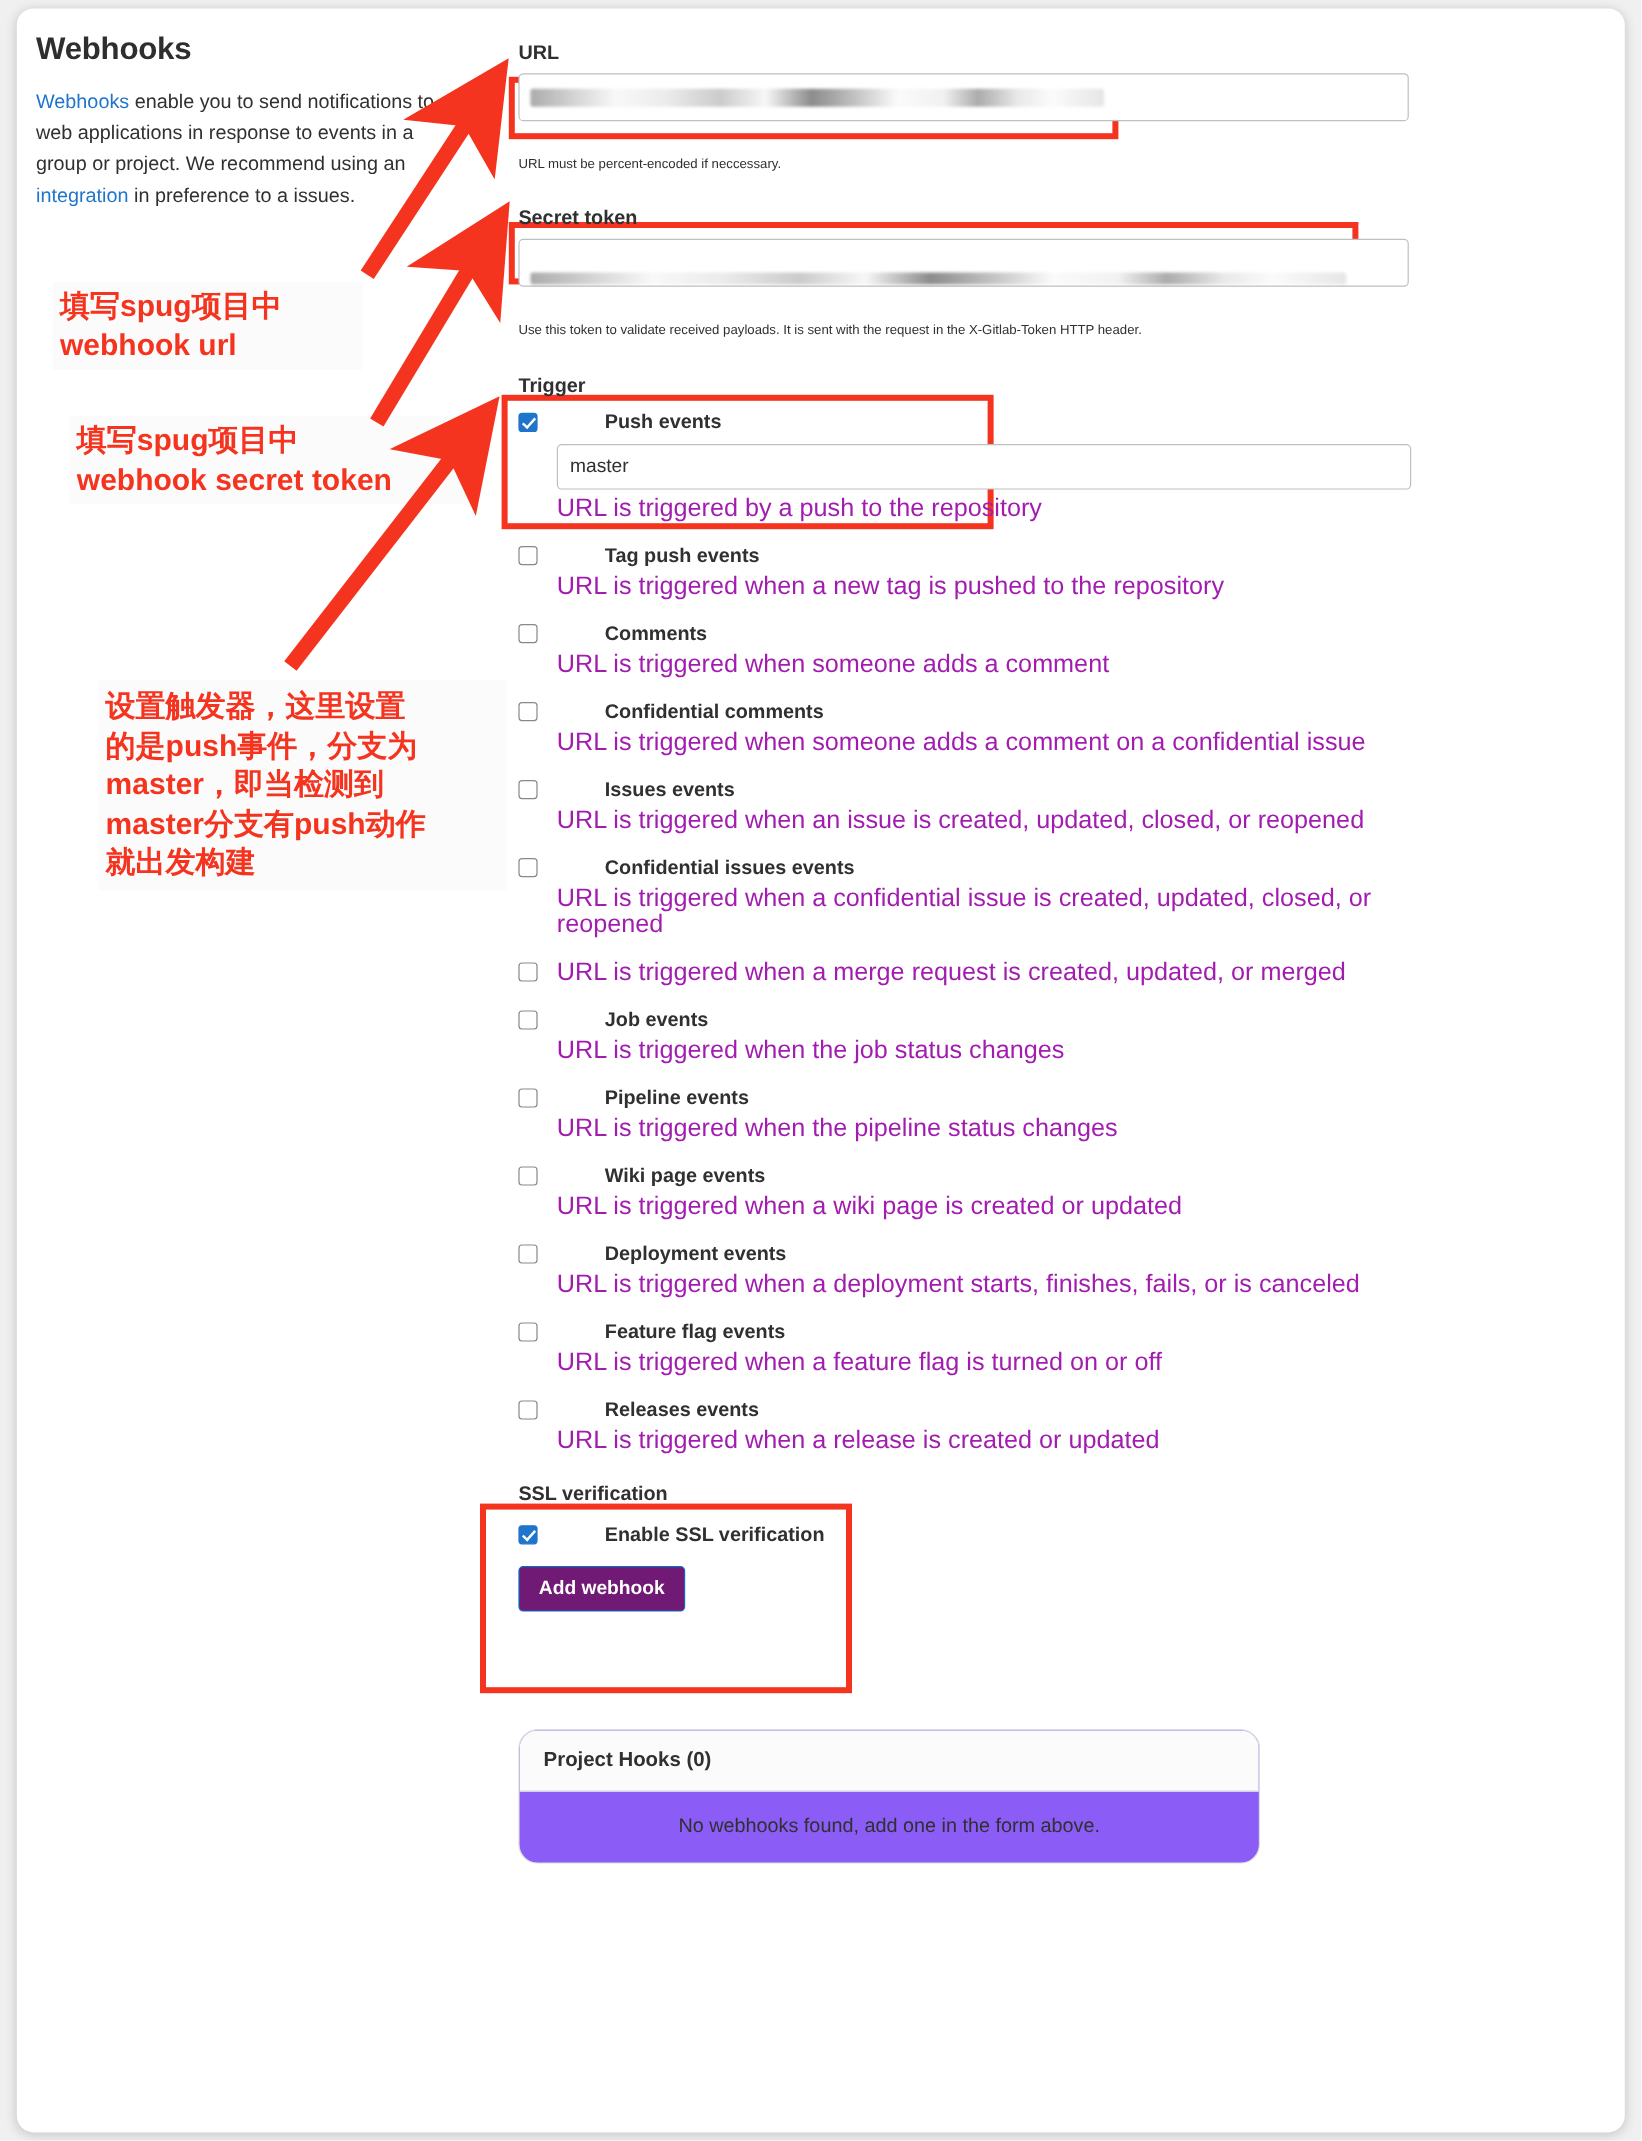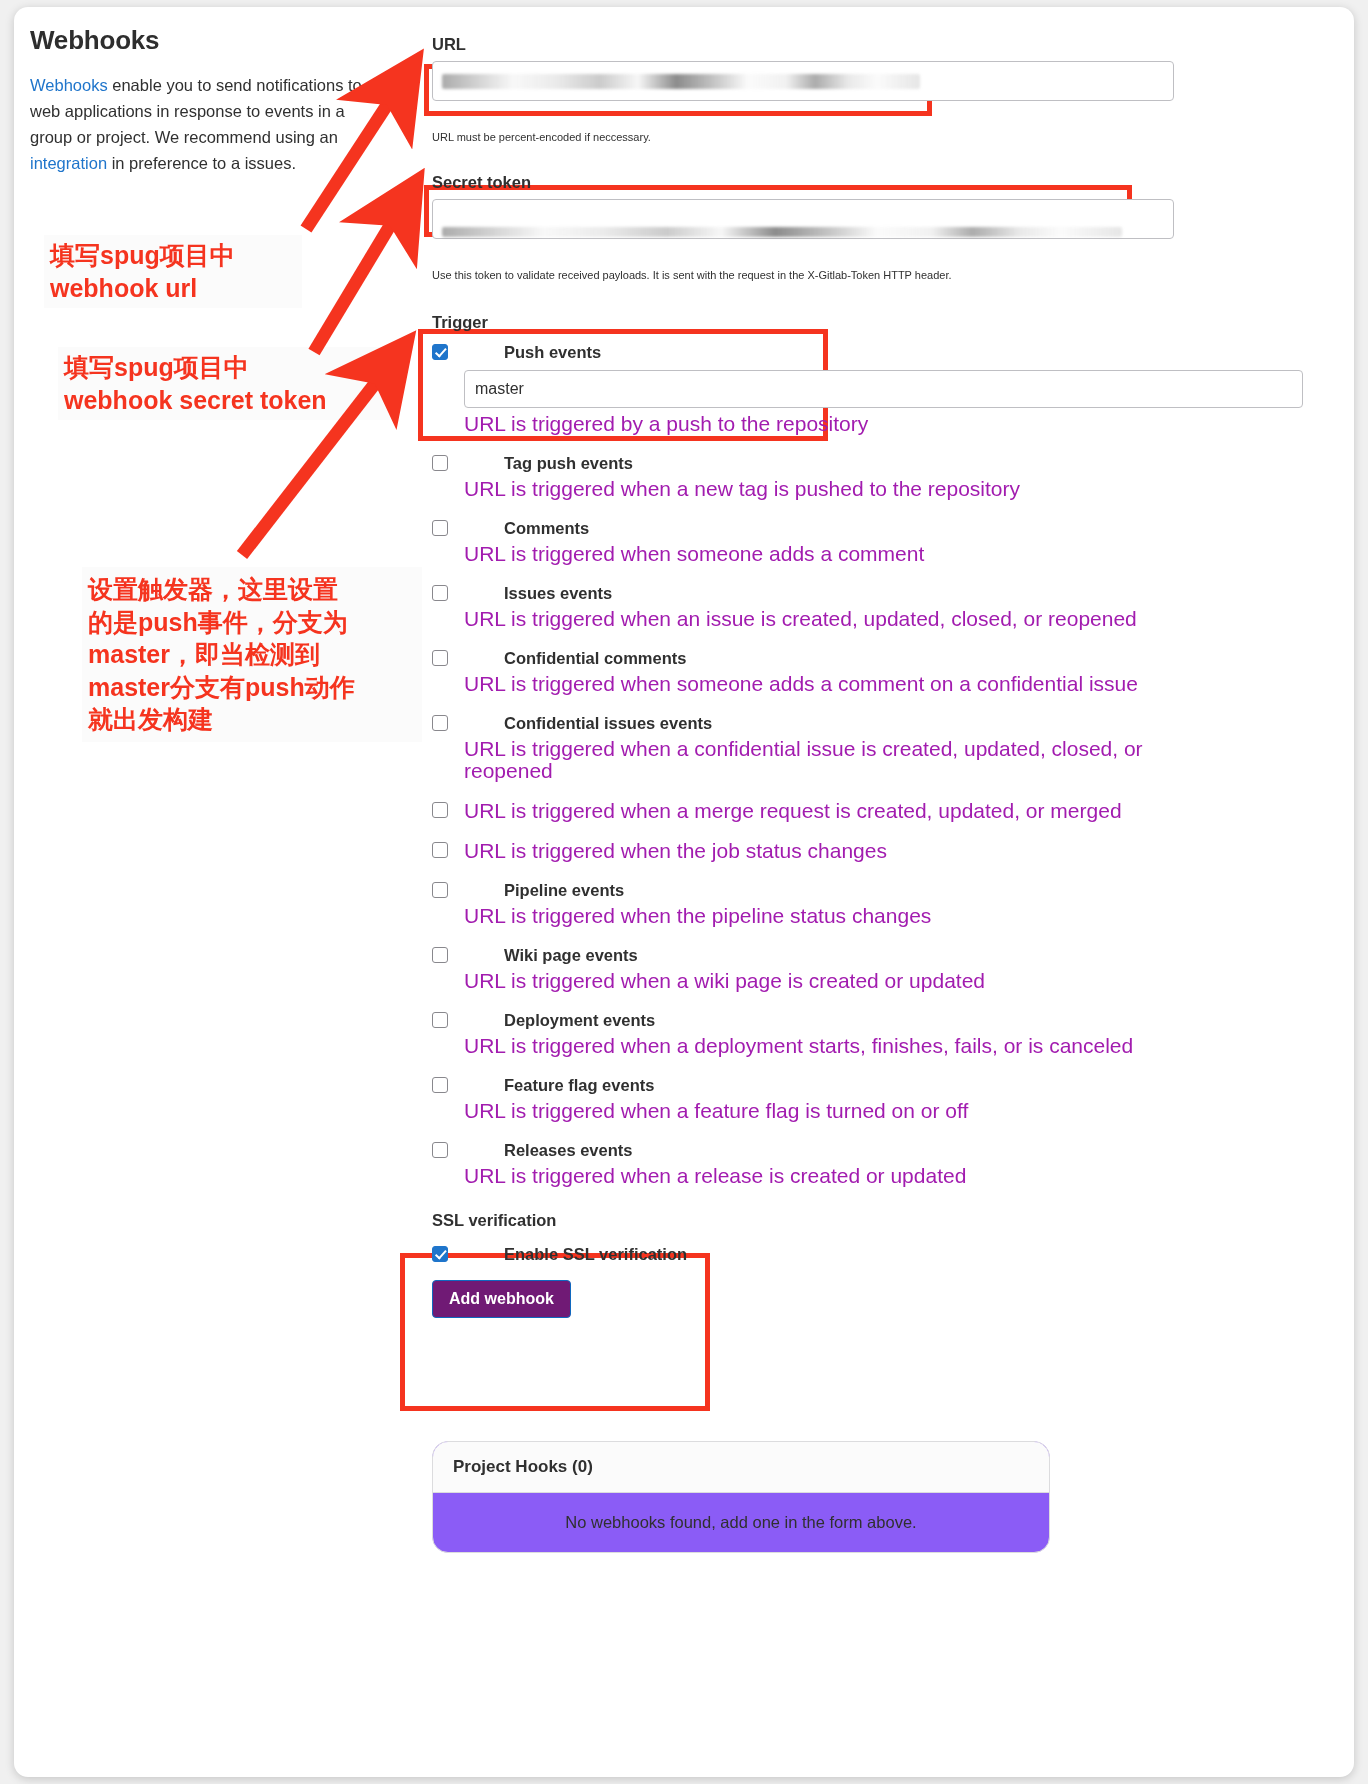--- a/index.html
+++ b/index.html
@@ -197,21 +197,21 @@
     margin-left: 40px;
   }
   .cb-desc {
     font-size: 21px;
     color: #a21caf;
     line-height: 22px;
     margin-top: 5px;
     display: block;
   }
   .branch-input {
-    width: 839px;
+    width: 712px;
     height: 38px;
     border: 1px solid #bfbfc3;
     border-radius: 4px;
     font-size: 16px;
     padding: 0 10px;
     color: #303030;
     margin: 8px 0 4px 0;
     font-family: "Liberation Sans", sans-serif;
     display: block;
   }
@@ -338,39 +338,40 @@
             <span class="cb-label">Tag push events</span>
             <span class="cb-desc">URL is triggered when a new tag is pushed to the repository</span>
           </div>
           <div class="check-row">
             <span class="cb"></span>
             <span class="cb-label">Comments</span>
             <span class="cb-desc">URL is triggered when someone adds a comment</span>
           </div>
           <div class="check-row">
             <span class="cb"></span>
+            <span class="cb-label">Confidential comments</span>
+            <span class="cb-desc">URL is triggered when someone adds a comment on a confidential issue</span>
+          </div>
+          <div class="check-row">
+            <span class="cb"></span>
             <span class="cb-label">Issues events</span>
             <span class="cb-desc">URL is triggered when an issue is created, updated, closed, or reopened</span>
           </div>
           <div class="check-row">
             <span class="cb"></span>
-            <span class="cb-label">Confidential comments</span>
-            <span class="cb-desc">URL is triggered when someone adds a comment on a confidential issue</span>
-          </div>
-          <div class="check-row">
-            <span class="cb"></span>
             <span class="cb-label">Confidential issues events</span>
             <span class="cb-desc">URL is triggered when a confidential issue is created, updated, closed, or reopened</span>
           </div>
           <div class="check-row">
             <span class="cb"></span>
             <span class="cb-desc">URL is triggered when a merge request is created, updated, or merged</span>
           </div>
           <div class="check-row">
             <span class="cb"></span>
+            <span class="cb-label">Job events</span>
             <span class="cb-desc">URL is triggered when the job status changes</span>
           </div>
           <div class="check-row">
             <span class="cb"></span>
             <span class="cb-label">Pipeline events</span>
             <span class="cb-desc">URL is triggered when the pipeline status changes</span>
           </div>
           <div class="check-row">
             <span class="cb"></span>
             <span class="cb-label">Wiki page events</span>

